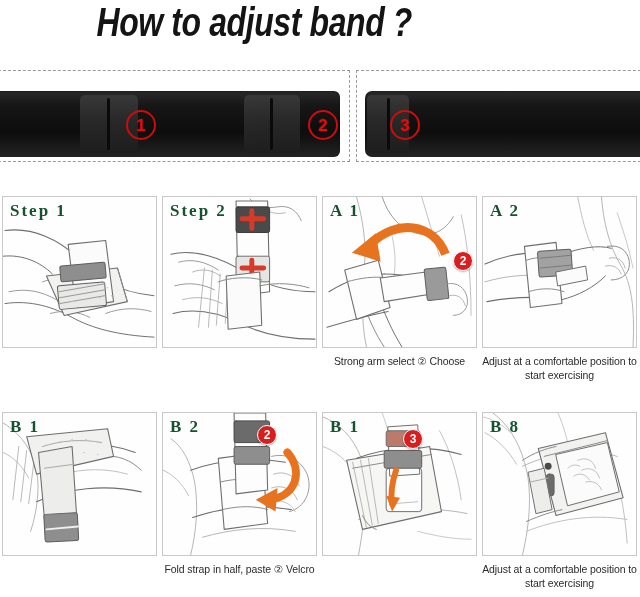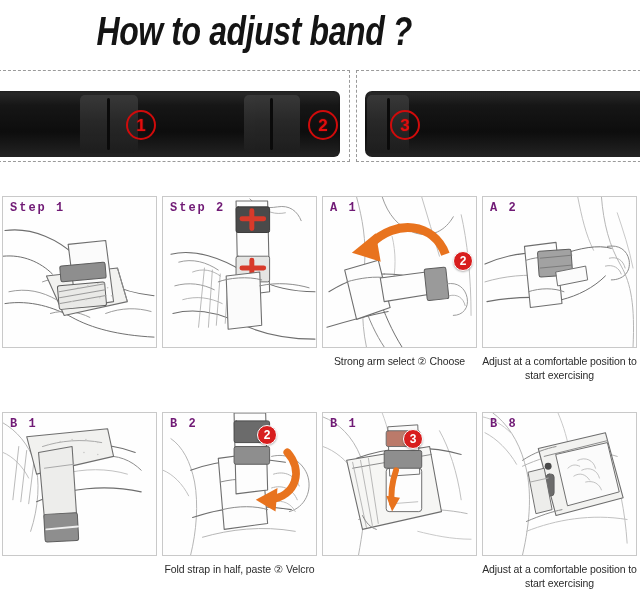--- a/index.html
+++ b/index.html
@@ -9,21 +9,21 @@
     background:#ffffff;
     font-family:"Liberation Sans", sans-serif;
     overflow:hidden;
     position:relative;
     color:#1a1a1a;
   }
 
   
   .title-bar{
     position:absolute;left:0;top:0;width:508px;height:62px;
-    display:flex;align-items:center;justify-content:center;
+    display:flex;justify-content:center;
   }
   .title-text{
     font-family:"Liberation Sans Narrow","Liberation Sans",sans-serif;
     font-weight:bold;font-style:italic;
     font-size:40px;
     letter-spacing:-0.5px;
     transform:scaleX(0.80);
     transform-origin:center center;
     white-space:nowrap;
     color:#141414;
@@ -96,23 +96,23 @@
     width:155px;height:152px;
     border:1px solid #c9c9c9;
     box-sizing:border-box;
     background:#fefefe;
     overflow:hidden;
   }
   .row2 .frame{height:144px;}
 
   .panel-label{
     position:absolute;left:7px;top:5px;
-    font-family:Liberation Mono, monospace;
-    font-weight:bold;font-size:12px;
-    color:#701a75;
+    font-family:Liberation Serif, serif;
+    font-weight:bold;font-size:17px;
+    color:#14532d;
     letter-spacing:2px;
     z-index:6;
     line-height:1;
   }
 
   .caption{
     width:155px;
     margin-top:7px;
     text-align:center;
     font-size:10.5px;

